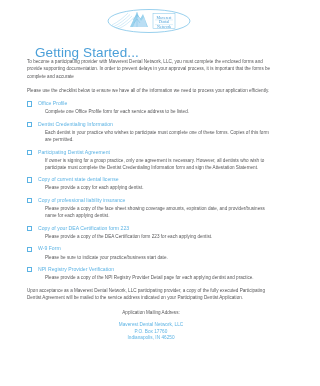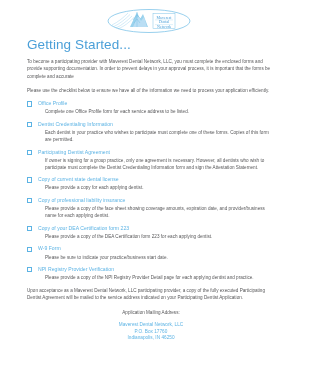--- a/index.html
+++ b/index.html
@@ -37,21 +37,21 @@
 
   
   .title {
     position: absolute;
     left: 27px;
     top: 36px;
     font-size: 13.5px;
     font-weight: normal;
     letter-spacing: 0.1px;
     color: #4a9fd8;
-    margin: 0;
+    margin: 8px;
     line-height: 17px;
   }
 
   
   .content {
     position: absolute;
     left: 27px;
     top: 58px;
     width: 248px;
   }

